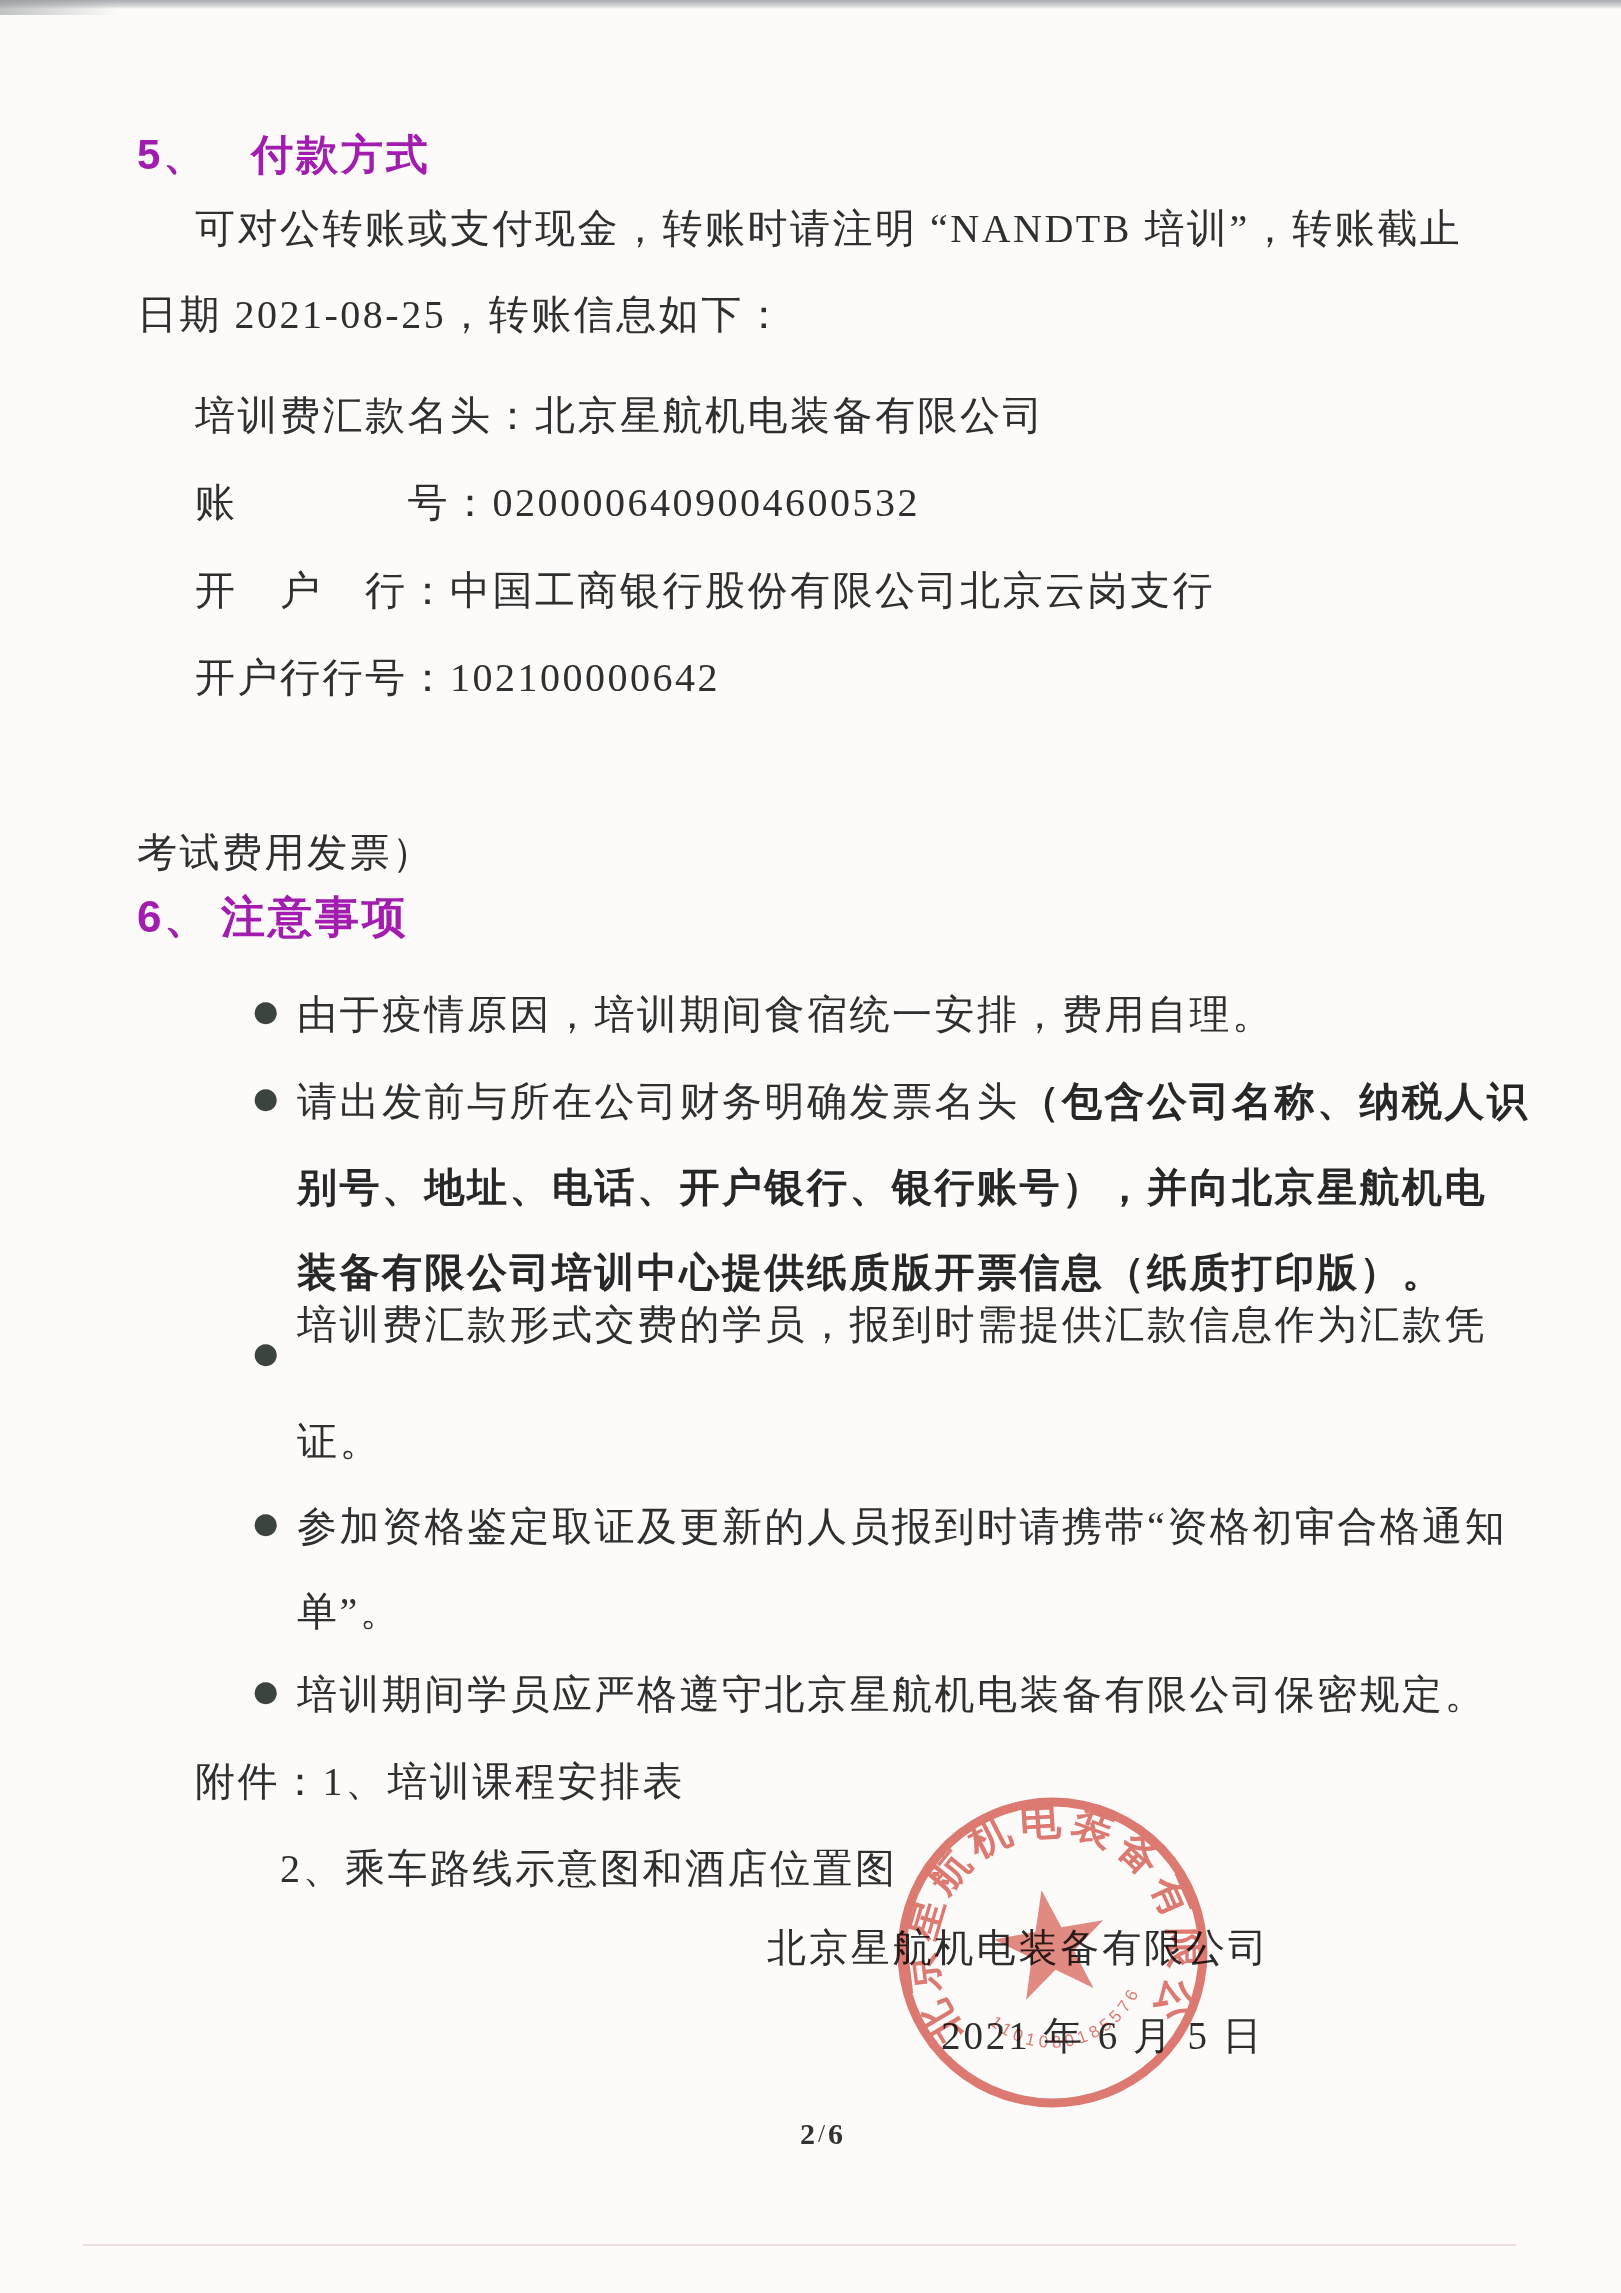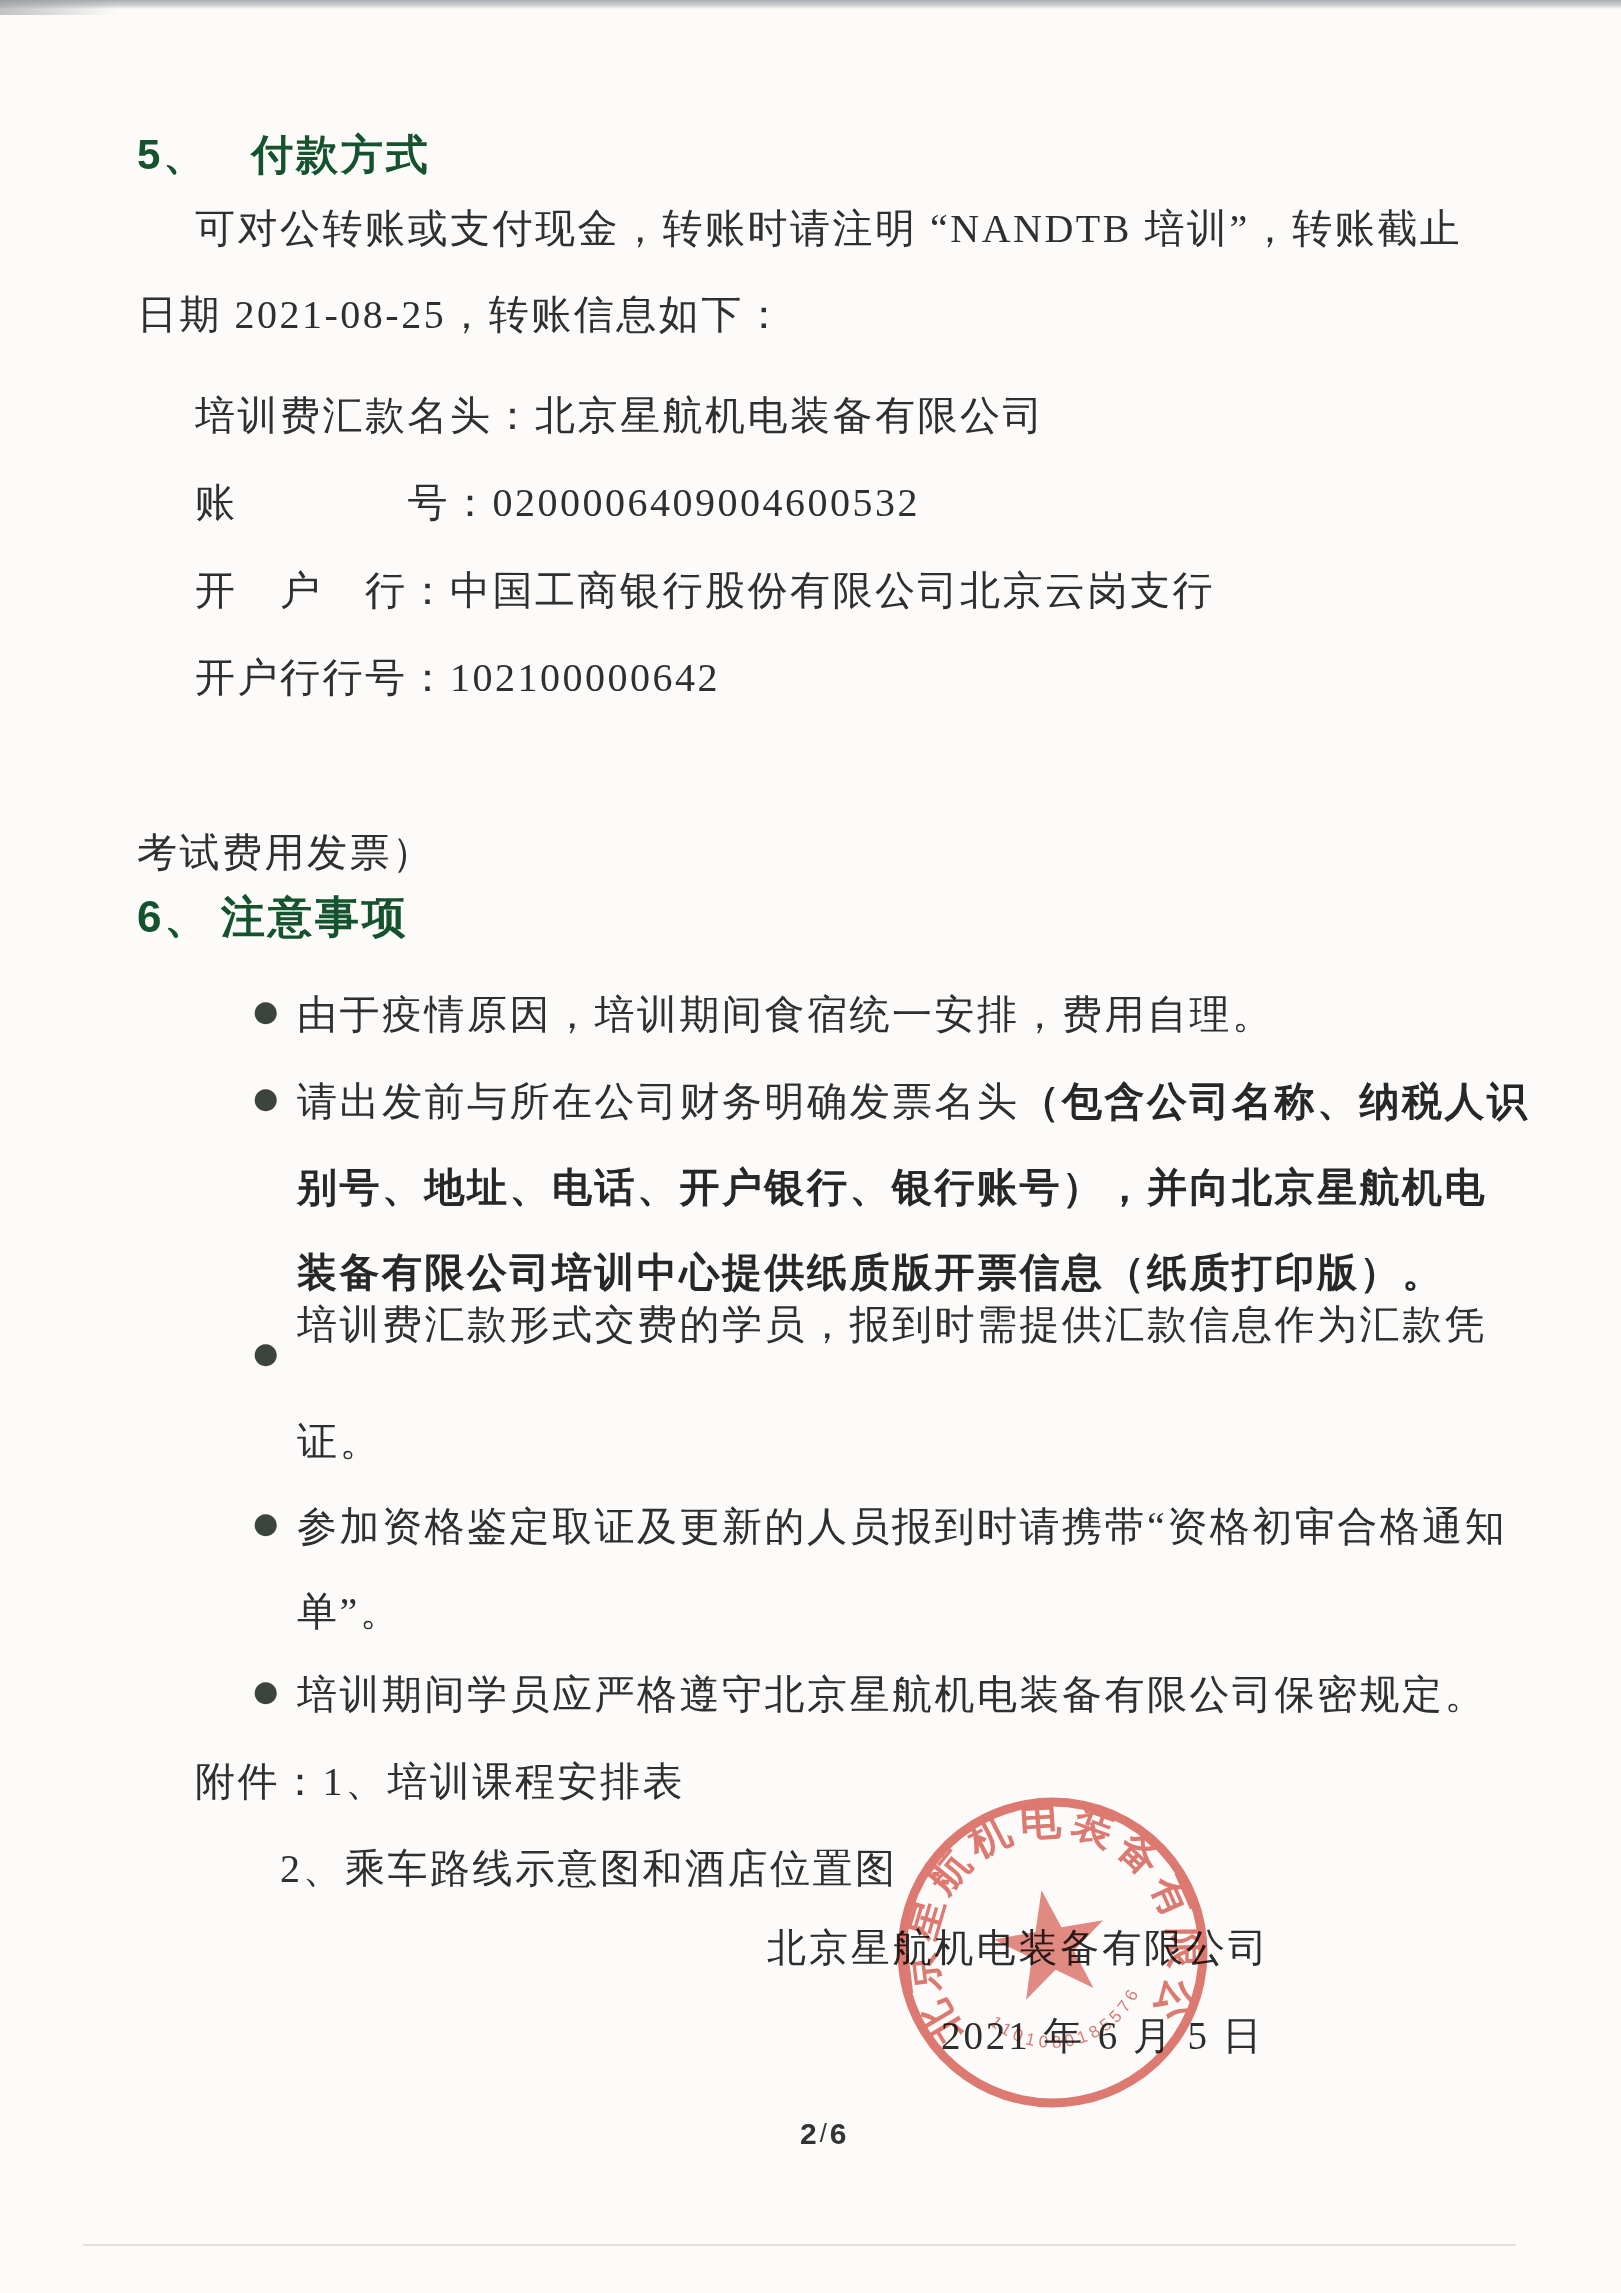--- a/index.html
+++ b/index.html
@@ -30,21 +30,21 @@
     font-size:40px;
     letter-spacing:2.5px;
     color:#2f2f2f;
   }
   .heading{
     position:absolute;
     white-space:nowrap;
     font-family:"Liberation Sans",sans-serif;
     font-weight:bold;
     font-size:42px;
-    color:#14532d;
+    color:#a21caf;
     letter-spacing:2.9px;
   }
   .h5-num{display:inline-block;margin-right:43px;}
   .h6-num{display:inline-block;margin-right:9.8px;}
   .bold{font-weight:bold;color:#272727;}
   .bullet-dot{
     position:absolute;
     font-size:29px;
     color:#3c4440;
     font-family:"DejaVu Sans",sans-serif;
@@ -52,21 +52,21 @@
   .sig{
     position:absolute;
     white-space:nowrap;
     font-size:39px;
     letter-spacing:2.9px;
     color:#2d2d2d;
   }
   .footer-page{
     position:absolute;
     top:2117px;left:800px;
-    font-family:Liberation Sans, sans-serif;
+    font-family:Liberation Serif, serif;
     font-weight:bold;
     font-size:30px;
     color:#333;
     letter-spacing:1px;
   }
   .footer-page .sep{font-weight:normal;font-size:25.5px;position:relative;top:-2px;padding:0 2px;}
   .stamp{
     position:absolute;
     left:887px;top:1787px;
     width:331px;height:331px;

